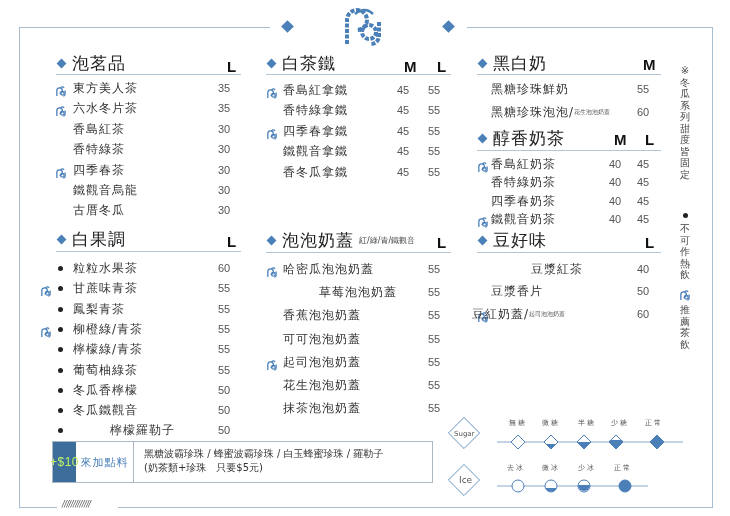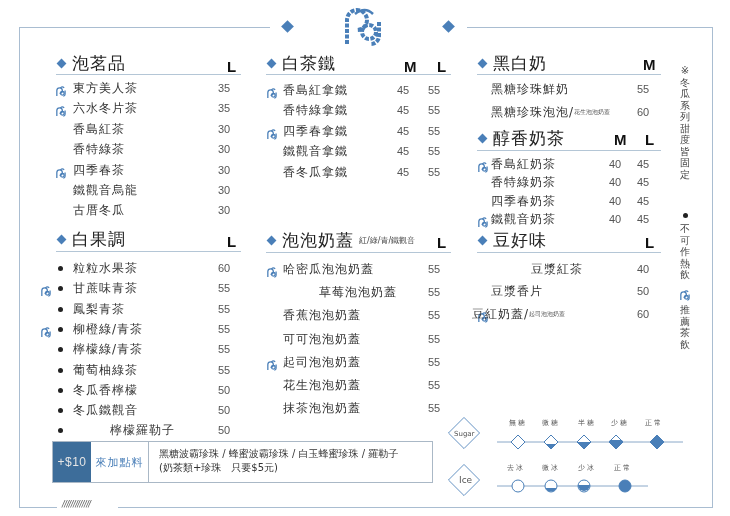--- a/index.html
+++ b/index.html
@@ -12,21 +12,21 @@
   .sec-title .sub{font-size:8px;color:#444;margin-left:5px;letter-spacing:0;}
   .size-hdr{position:absolute;font-size:15px;font-weight:bold;color:#111;font-family:"Liberation Sans",sans-serif;}
   .underline{position:absolute;height:1px;background:#b4c6d6;}
   .row{position:absolute;height:20px;font-size:12px;color:#333;display:flex;align-items:center;letter-spacing:1px;}
   .row .name{display:flex;align-items:baseline;}
   .row .small{font-size:6px;letter-spacing:0;color:#555;}
   .price{position:absolute;font-size:11px;color:#555;font-family:Liberation Sans, sans-serif;width:20px;text-align:left;}
   .rec{position:absolute;width:11px;height:11px;}
   .dot{position:absolute;width:5px;height:5px;border-radius:50%;background:#222;}
   .addon{position:absolute;left:52px;top:441px;width:379px;height:40px;border:1px solid #aab8c6;display:flex;}
-  .addon .plus{width:38px;background:#3d6d9a;color:#e5e5e5;font-size:12px;display:flex;align-items:center;justify-content:center;font-family:"Liberation Sans",sans-serif;letter-spacing:0.5px;}
+  .addon .plus{width:23px;background:#3d6d9a;color:#bef264;font-size:12px;display:flex;align-items:center;justify-content:center;font-family:"Liberation Sans",sans-serif;letter-spacing:0.5px;}
   .addon .lbl{width:57px;color:#4a7fb8;font-size:11px;display:flex;align-items:center;justify-content:center;border-right:1px solid #aab8c6;letter-spacing:1px;}
   .addon .desc{flex:1;font-size:10px;color:#333;padding:5px 0 0 10px;line-height:14px;}
   .vnote{position:absolute;font-size:10px;color:#444;width:12px;text-align:center;line-height:11.5px;}
   .legend-lbl{position:absolute;font-size:7px;color:#555;letter-spacing:2px;}
 </style>
 </head>
 <body>
 
 <div class="frame-line" style="left:19px;top:27px;width:251px;height:1px;"></div>
 <div class="frame-line" style="left:467px;top:27px;width:246px;height:1px;"></div>

